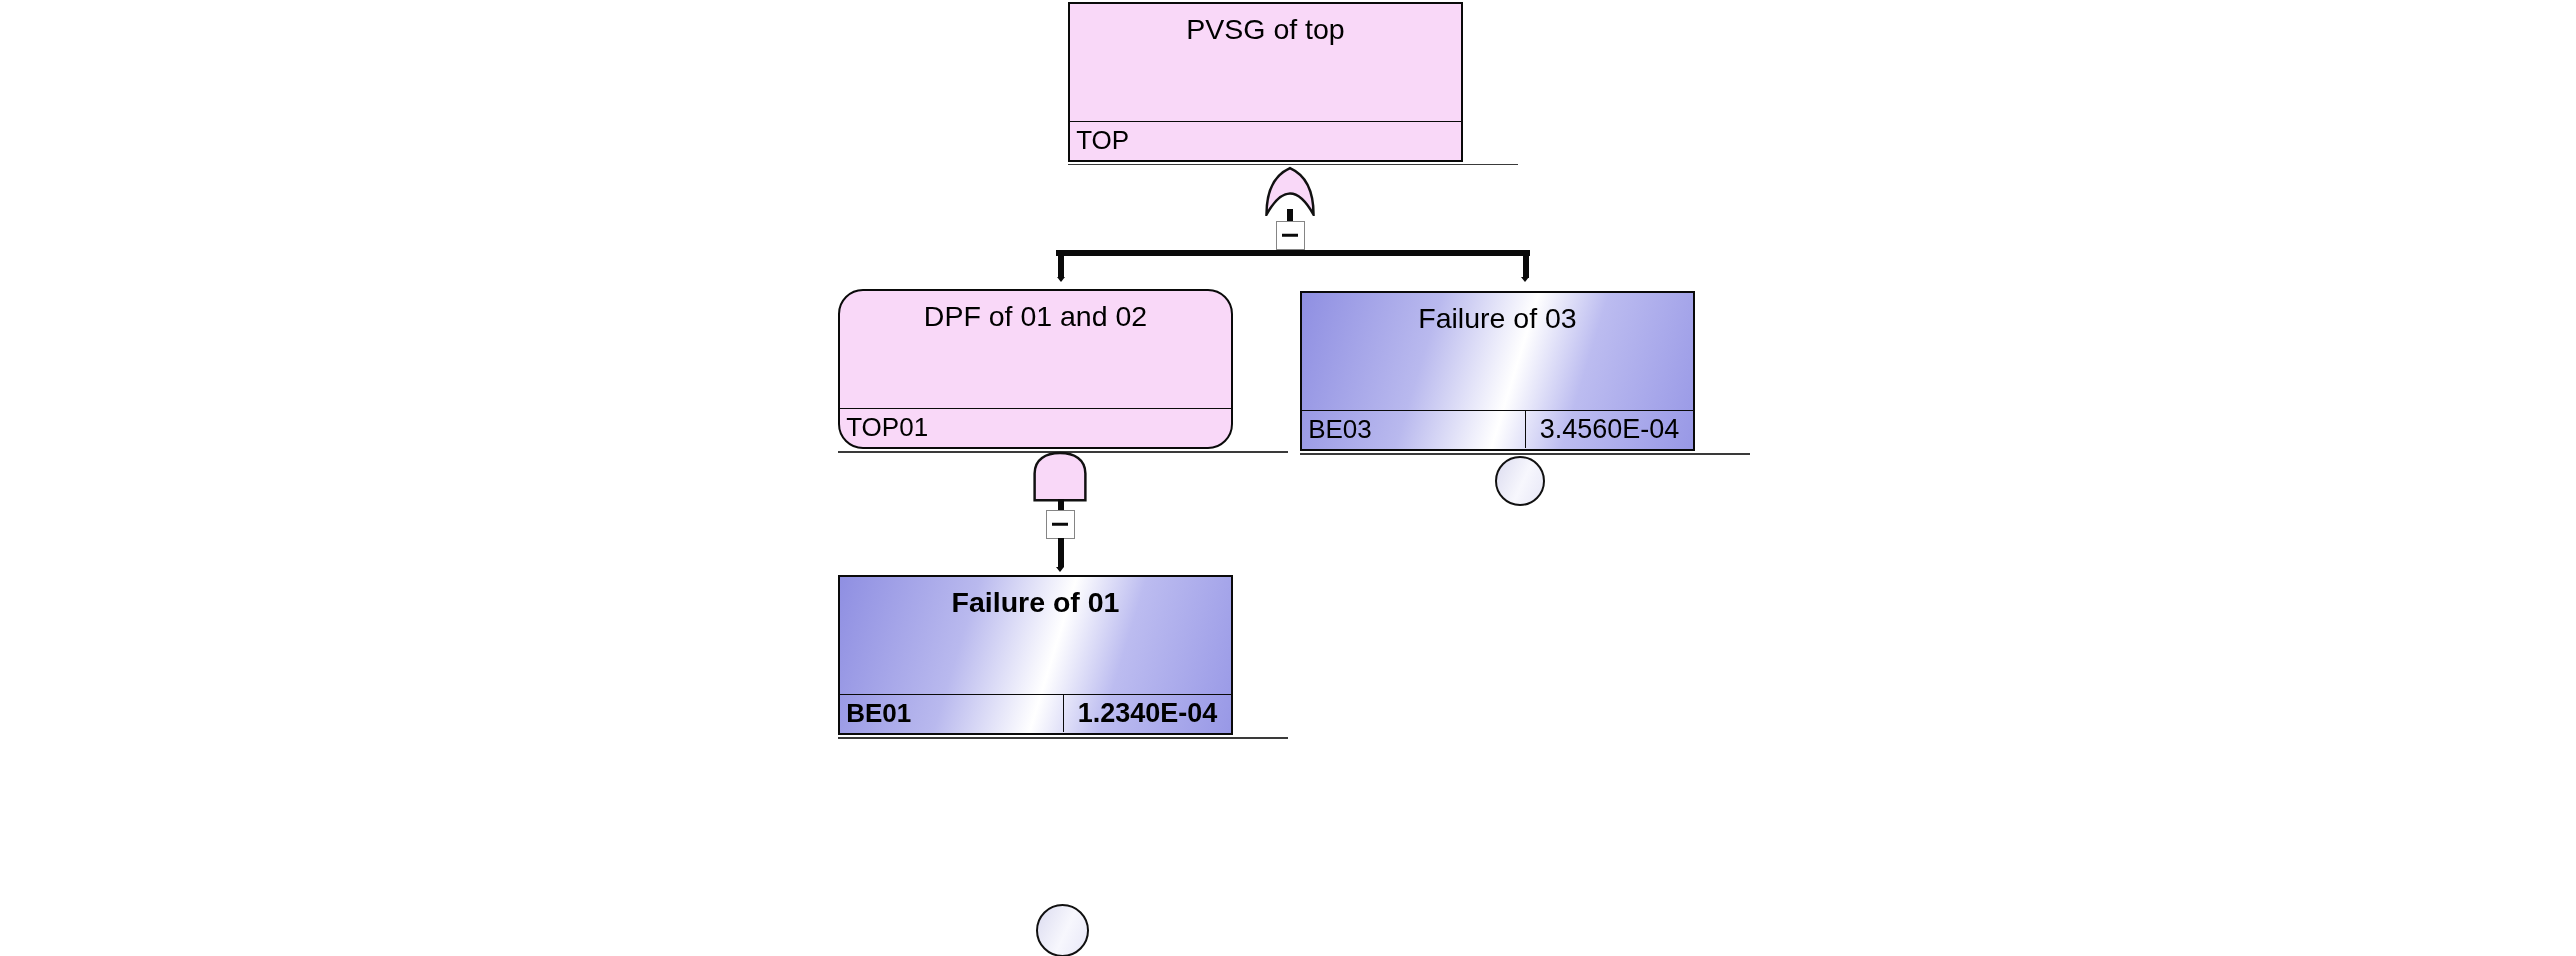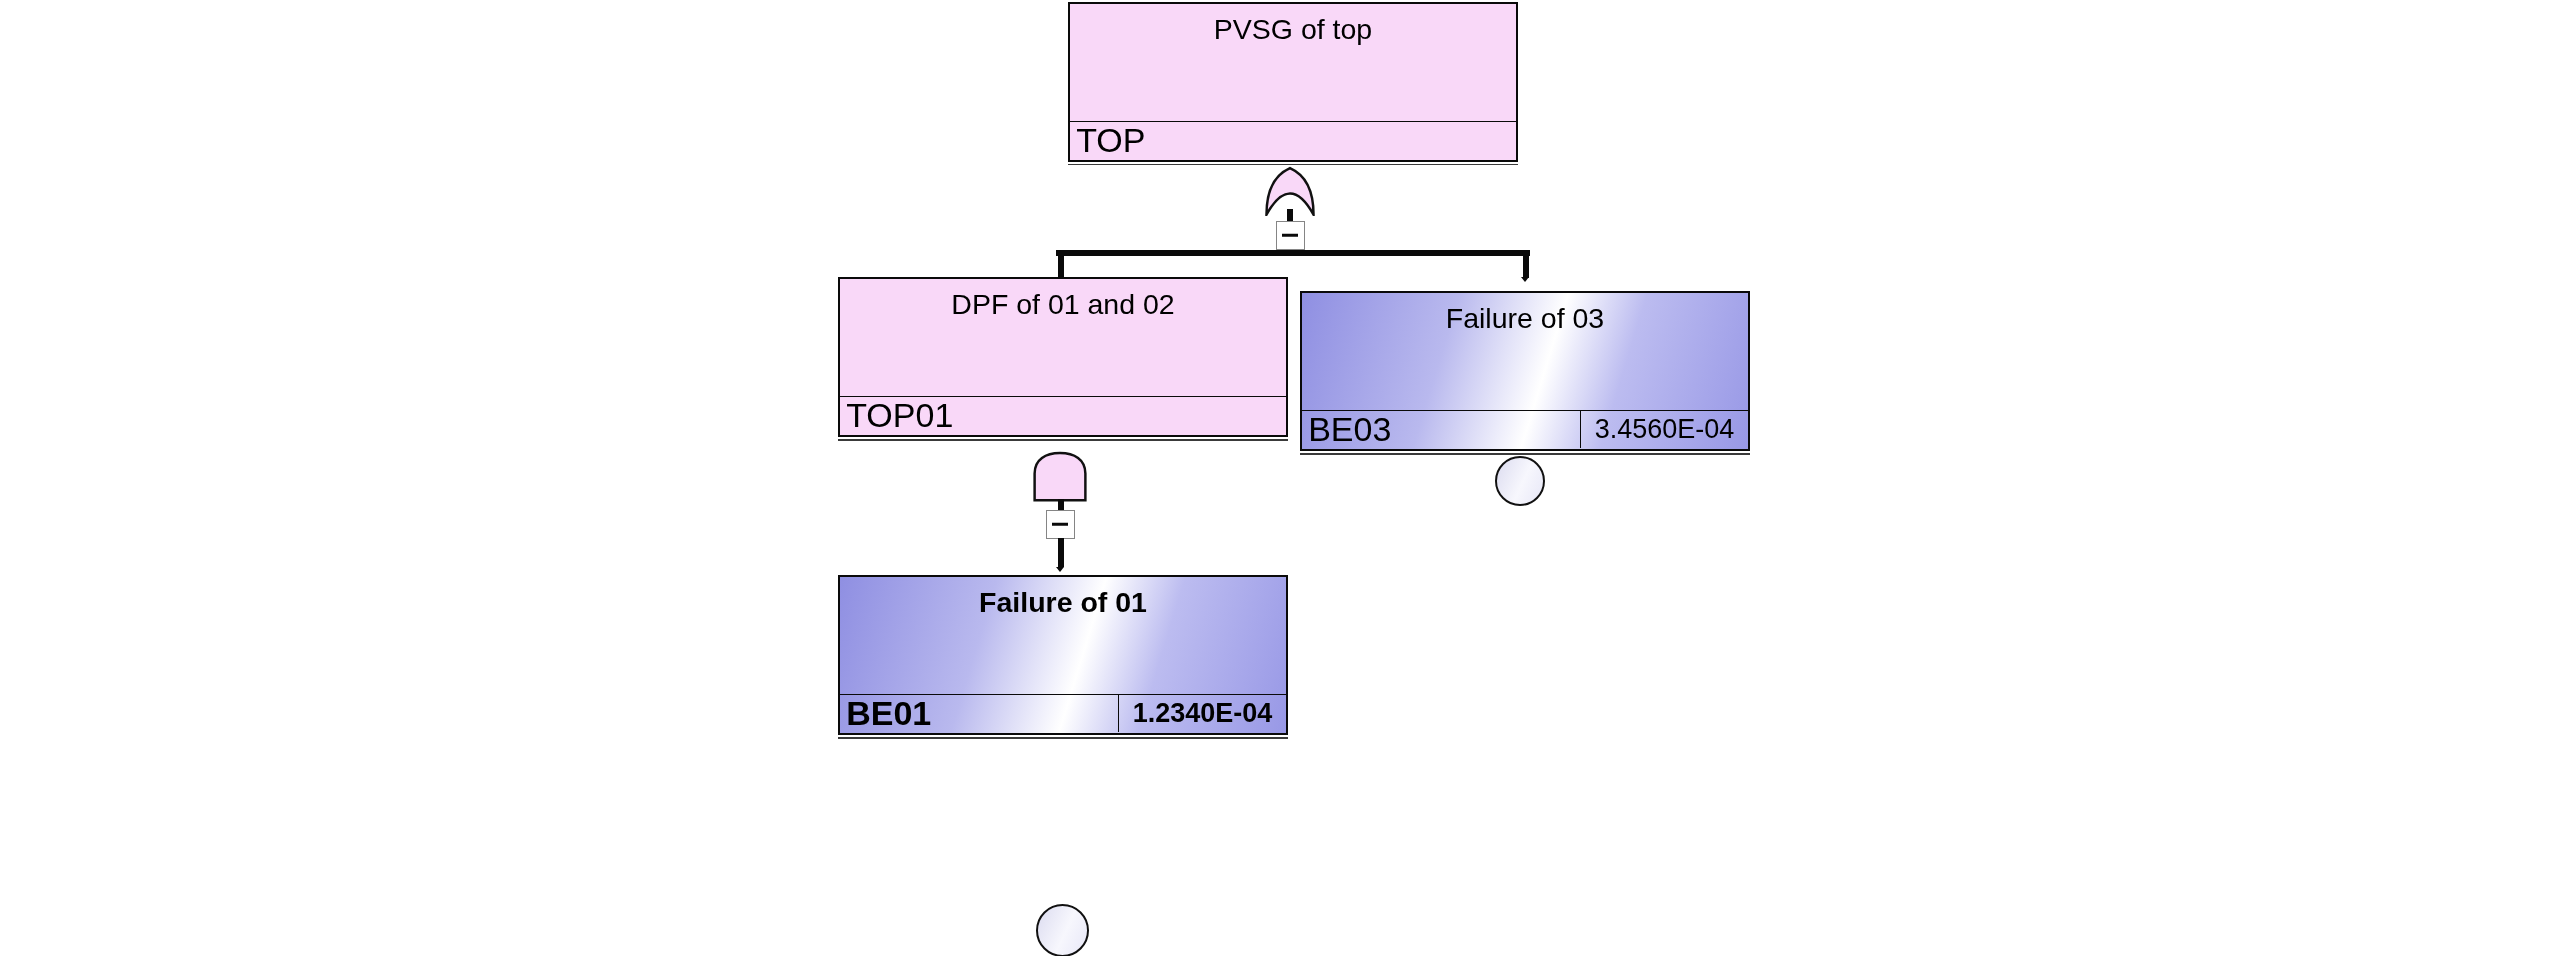--- a/index.html
+++ b/index.html
@@ -2,39 +2,39 @@
 <html style="font-size:10px"><head>
 <meta charset="utf-8">
 <style>
   html,body{margin:0;padding:0;background:#fff;}
   .canvas{
     position:relative;width:2576px;height:957px;background:#ffffff;
     font-family:"Liberation Sans",sans-serif;overflow:hidden;color:#000;
   }
   
   .node{
-    position:absolute;box-sizing:border-box;width:450px;height:160px;
+    position:absolute;box-sizing:border-box;width:395px;height:160px;
     border:2.5px solid #0a0a0a;
   }
   .node::after{ 
     content:"";position:absolute;left:-2.5px;width:450px;height:1.2px;bottom:-5.6px;
     background:#3a3a3a;
   }
   .pinkfill{background:var(--pink);}
   .bluefill{background:linear-gradient(107deg,var(--blue-a) 0%,#b9b9ee 32%,#ffffff 54%,#bcbcf0 70%,var(--blue-b) 100%);}
   .bluegrayfill{background:linear-gradient(107deg,var(--blue-gray) 0%,#d6d6ea 34%,#ffffff 57%,#c9c9ee 75%,#a4a4e1 100%);}
   .node .title{
     box-sizing:border-box;height:118px;border-bottom:1.9px solid #0a0a0a;
     text-align:center;padding-top:8.7px;font-size:28.5px;line-height:32px;
   }
   .node .labelrow{
     box-sizing:border-box;height:37px;display:flex;align-items:stretch;
   }
   .node .label{
-    flex:1 1 auto;font-size:34px;line-height:36px;padding-left:6.2px;
+    flex:1 1 auto;font-size:26px;line-height:36px;padding-left:6.2px;
     white-space:nowrap;overflow:hidden;
   }
   .node .value{
     box-sizing:border-box;flex:0 0 168px;border-left:1.9px solid #0a0a0a;
     font-size:27px;line-height:36px;text-align:center;white-space:nowrap;
   }
   
   .cline{position:absolute;background:#0a0a0a;}
   .tip-down{
     position:absolute;width:0;height:0;
@@ -77,21 +77,21 @@
   <div class="collapse" style="left:1276px;top:221px;">
     <div class="minus"></div>
   </div>
 
   <div class="cline" style="left:1056px;top:250px;width:474px;height:5.6px;"></div>
   <div class="cline" style="left:1058px;top:250px;width:5.6px;height:28px;"></div>
   <div class="tip-down" style="left:1057px;top:277px;"></div>
   <div class="cline" style="left:1523px;top:250px;width:5.6px;height:28px;"></div>
   <div class="tip-down" style="left:1521px;top:277px;"></div>
 
-  <div class="node pinkfill" style="left:838px;top:277px;">
+  <div class="node pinkfill" style="left:838px;top:289px;border-radius:25px;">
     <div class="title">DPF of 01 and 02</div>
     <div class="labelrow">
       <div class="label">TOP01</div>
     </div>
   </div>
 
   <div class="node bluefill" style="left:1300px;top:291px;">
     <div class="title">Failure of 03</div>
     <div class="labelrow">
       <div class="label">BE03</div>

